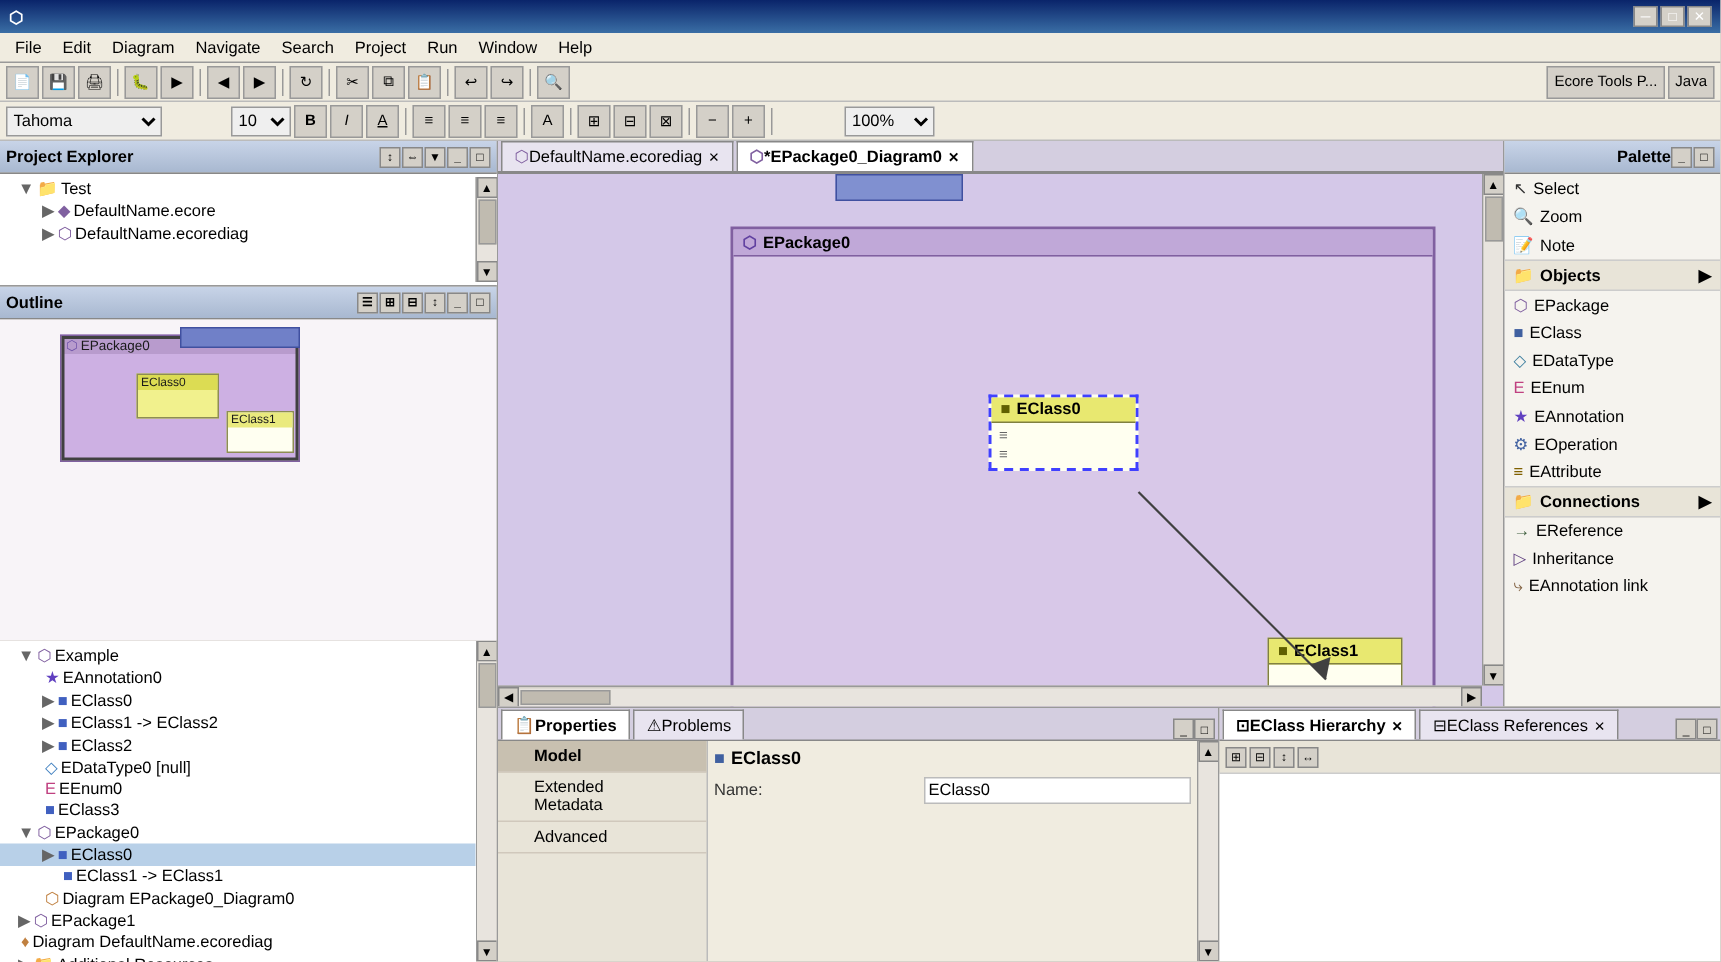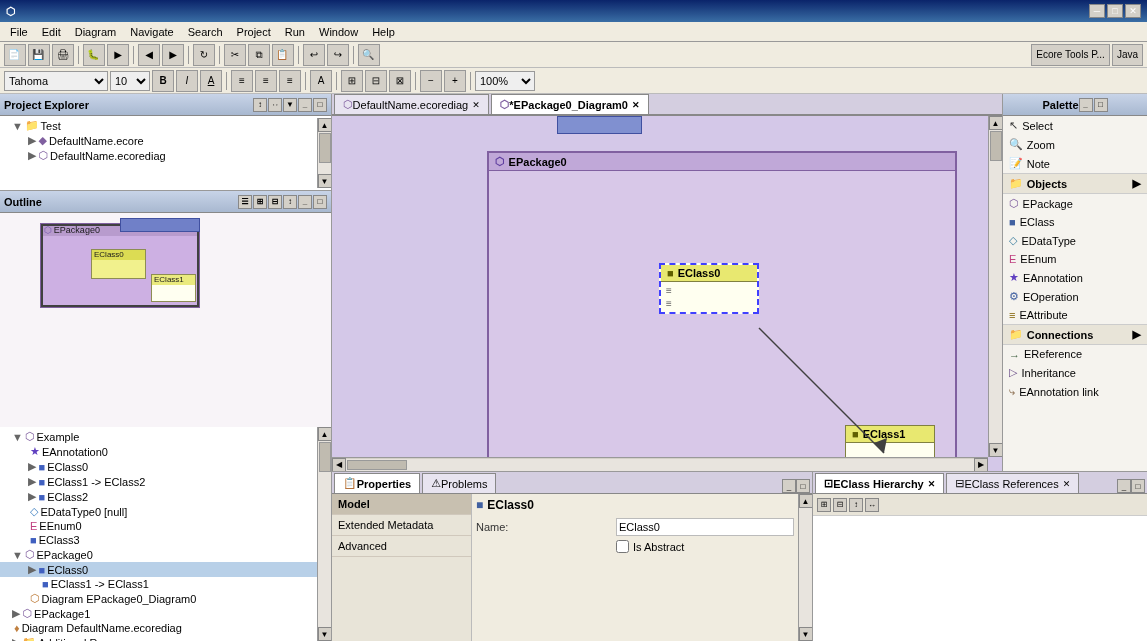--- a/index.html
+++ b/index.html
@@ -62,21 +62,21 @@
       height: 26px;
       display: flex;
       align-items: center;
       padding: 0 4px;
       border-bottom: 1px solid #bbb;
       gap: 2px;
     }
     .font-select {
       width: 104px; height: 20px; font-size: 11px; border: 1px solid #999;
     }
-    .font-size-select { width: 40px; height: 20px; font-size: 11px; border: 1px solid #999; }
+    .font-size-select { width: 40px; height: 20px; font-size: 11px; border: 1px solid #999; margin-left: 44px; }
 
     
     .main-layout {
       display: flex;
       height: calc(641px - 22px - 20px - 26px - 26px);
     }
 
     
     .left-panel {
       width: 332px;
@@ -180,21 +180,21 @@
       background: #f0ece0;
       display: flex;
       overflow: hidden;
     }
     .prop-sidebar {
       width: 140px;
       background: #e8e4d8;
       border-right: 1px solid #bbb;
     }
     .prop-sidebar-item {
-      padding: 4px 6px;
+      padding: 4px 24px;
       font-size: 11px;
       cursor: pointer;
       border-bottom: 1px solid #d0c8bc;
     }
     .prop-sidebar-item.active { background: #c8c0b0; font-weight: bold; }
     .prop-main {
       flex: 1;
       padding: 4px;
       position: relative;
     }
@@ -232,21 +232,21 @@
     }
     .palette-header {
       background: linear-gradient(to bottom, #c8d4e8, #a8b8d0);
       height: 22px;
       display: flex;
       align-items: center;
       padding: 0 4px;
       font-weight: bold;
       font-size: 11px;
       border-bottom: 1px solid #888;
-      justify-content: center;
+      justify-content: flex-end;
     }
     .palette-item {
       display: flex;
       align-items: center;
       padding: 3px 6px;
       font-size: 11px;
       cursor: pointer;
       gap: 4px;
     }
     .palette-section {
@@ -787,24 +787,20 @@
 
           <div class="prop-main">
             <div class="prop-title">
               <span style="color:#4060a0;">■</span>
               <span>EClass0</span>
             </div>
             <div class="prop-row">
               <div class="prop-label">Name:</div>
               <input class="prop-input" type="text" value="EClass0" style="">
             </div>
-            <div class="checkbox-row">
-              <input type="checkbox" style="margin-left: 140px;">
-              <label>Is Abstract</label>
-            </div>
           </div>
 
           <div class="vert-scrollbar">
             <div class="scroll-btn">▲</div>
             <div class="scroll-track"></div>
             <div class="scroll-btn">▼</div>
           </div>
         </div>
       </div>
 

